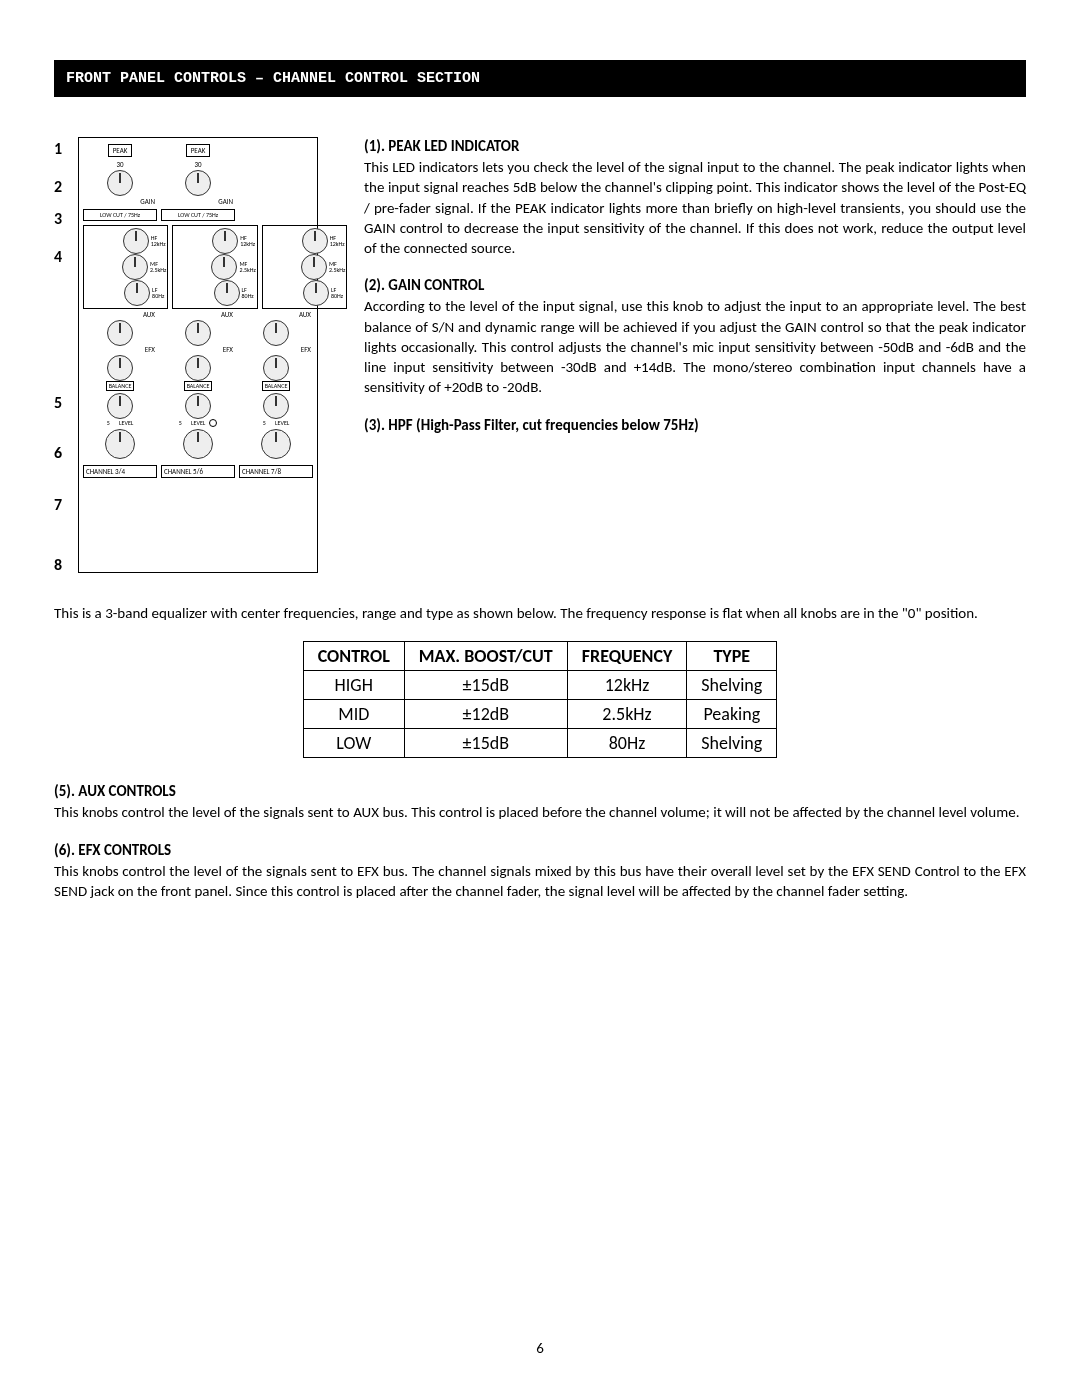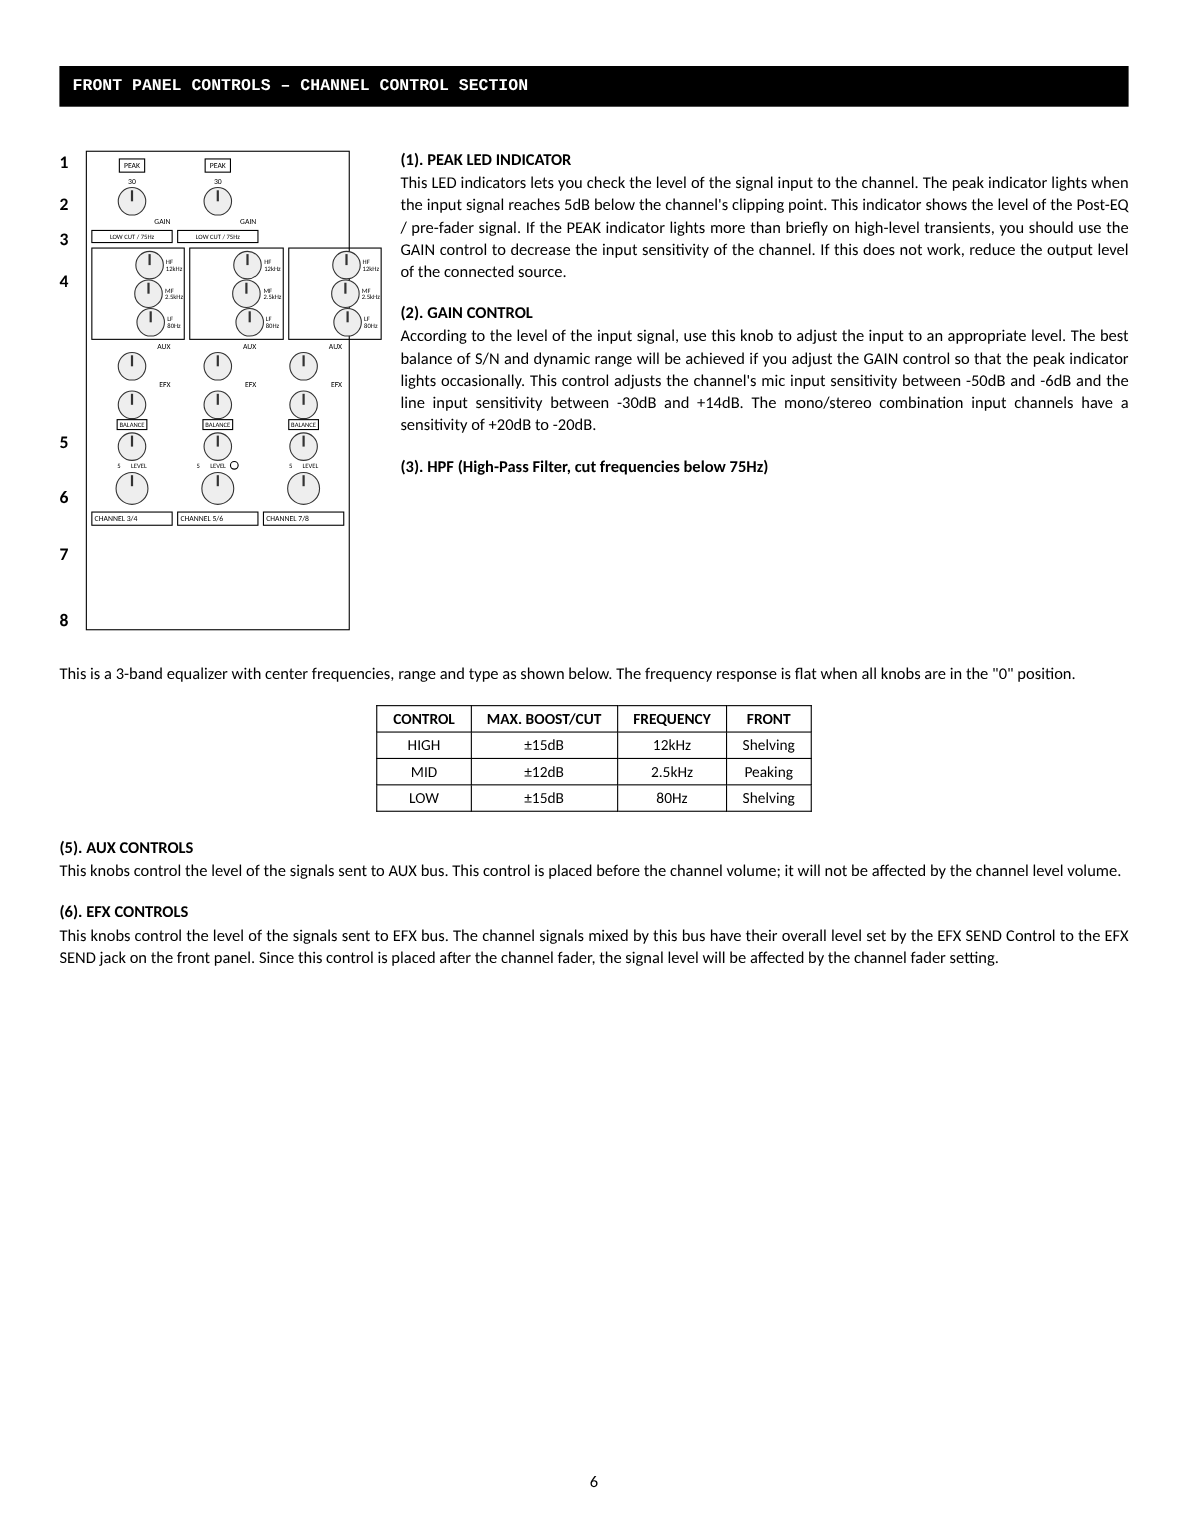--- a/index.html
+++ b/index.html
@@ -113,21 +113,21 @@
   }
   .section-block { margin-bottom: 18px; }
   .eq-table {
     border-collapse: collapse;
     margin: 12px auto 24px auto;
   }
   .eq-table th, .eq-table td {
     border: 1px solid #000;
     padding: 3px 14px;
     text-align: center;
-    font-size: 14px;
+    font-size: 18px;
   }
   .eq-table th { font-weight: bold; }
   .page-num {
     position: absolute;
     bottom: 40px;
     left: 0; right: 0;
     text-align: center;
     font-size: 15px;
   }
   .hpf-symbol {
@@ -332,21 +332,21 @@
 <div class="section-block">
   <div class="section-body" style="margin-bottom:6px">This is a 3-band equalizer with center frequencies, range and type as shown below. The frequency response is flat when all knobs are in the "0" position.</div>
 </div>
 
 <table class="eq-table">
   <tbody>
       <tr>
     <th>CONTROL</th>
     <th>MAX. BOOST/CUT</th>
     <th>FREQUENCY</th>
-    <th>FRONT</th>
+    <th>TYPE</th>
   </tr>
   <tr>
     <td>HIGH</td>
     <td>±15dB</td>
     <td>12kHz</td>
     <td>Shelving</td>
   </tr>
   <tr>
     <td>MID</td>
     <td>±12dB</td>

